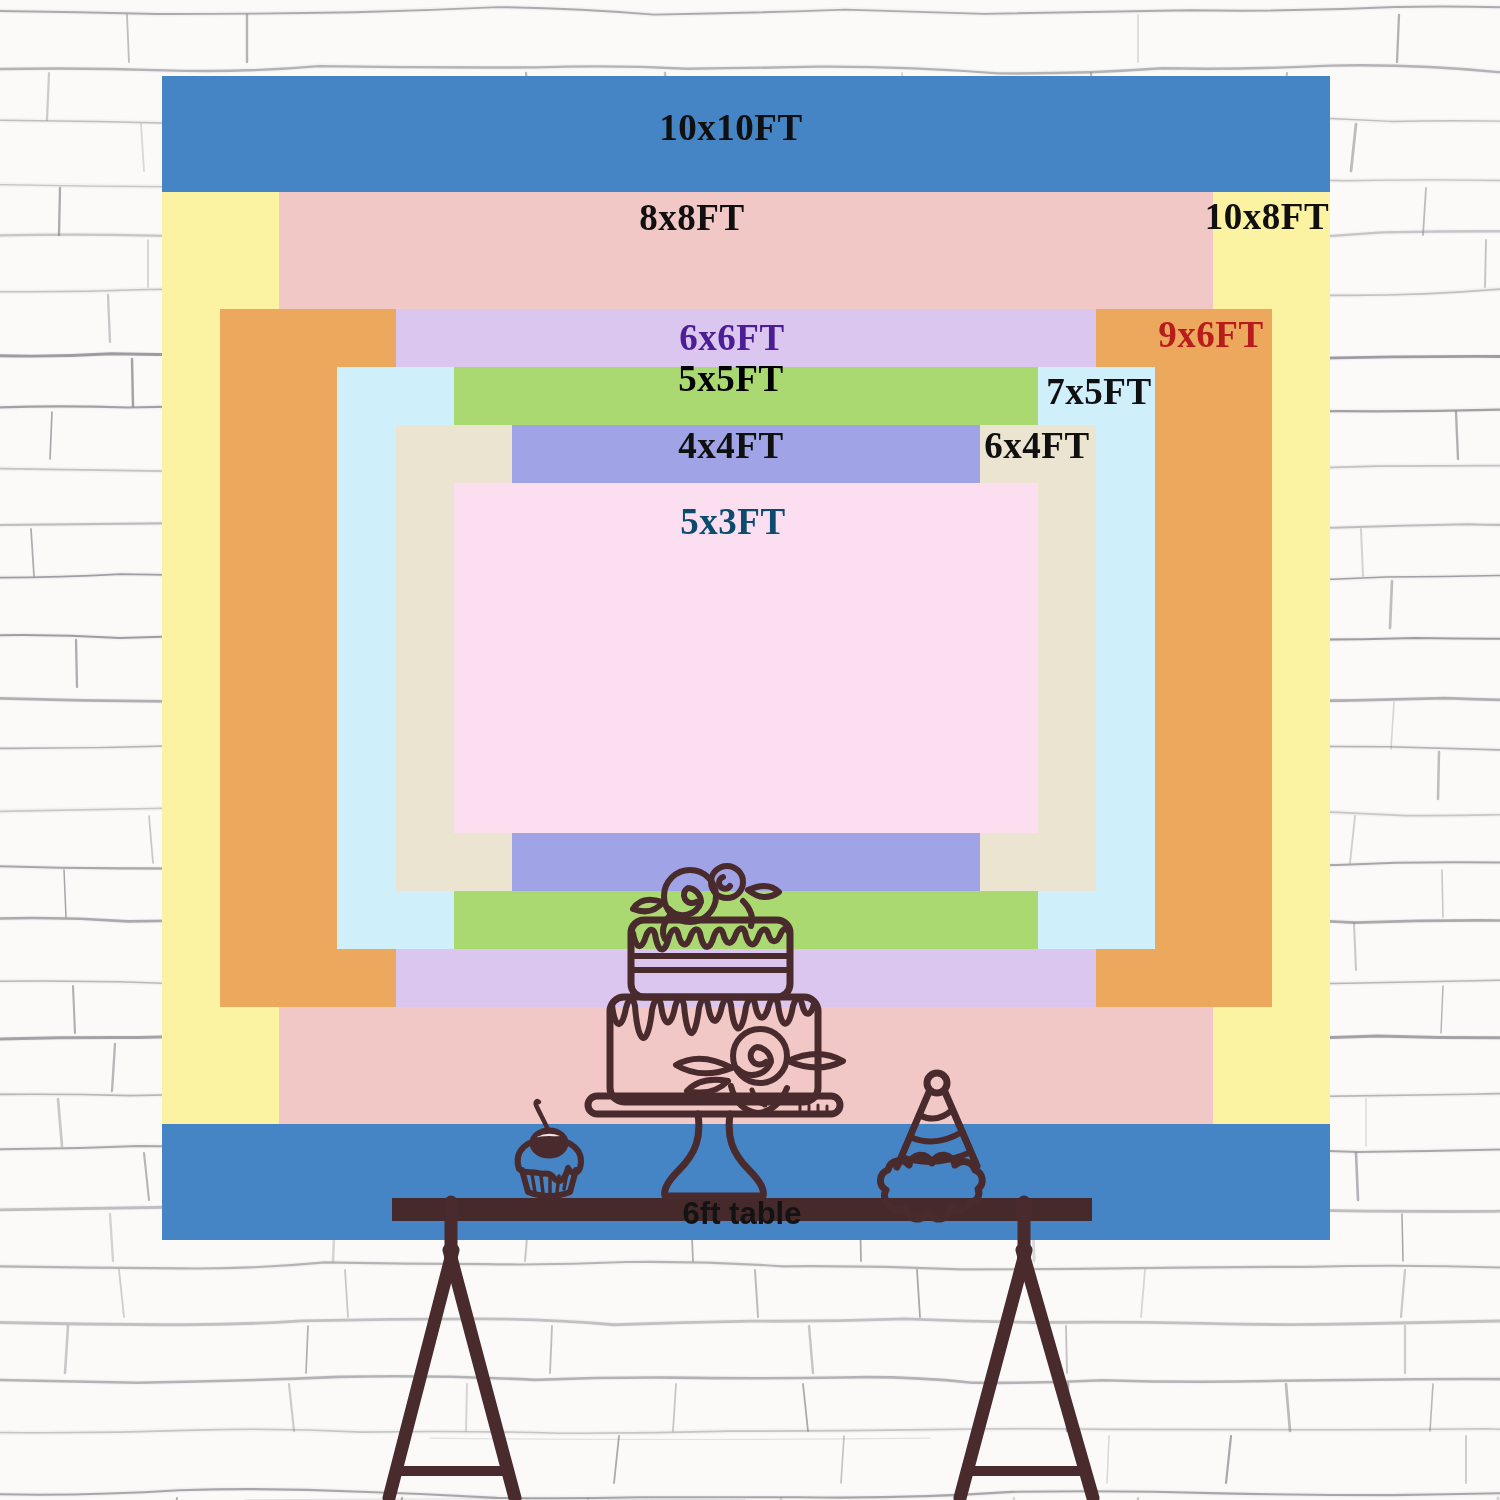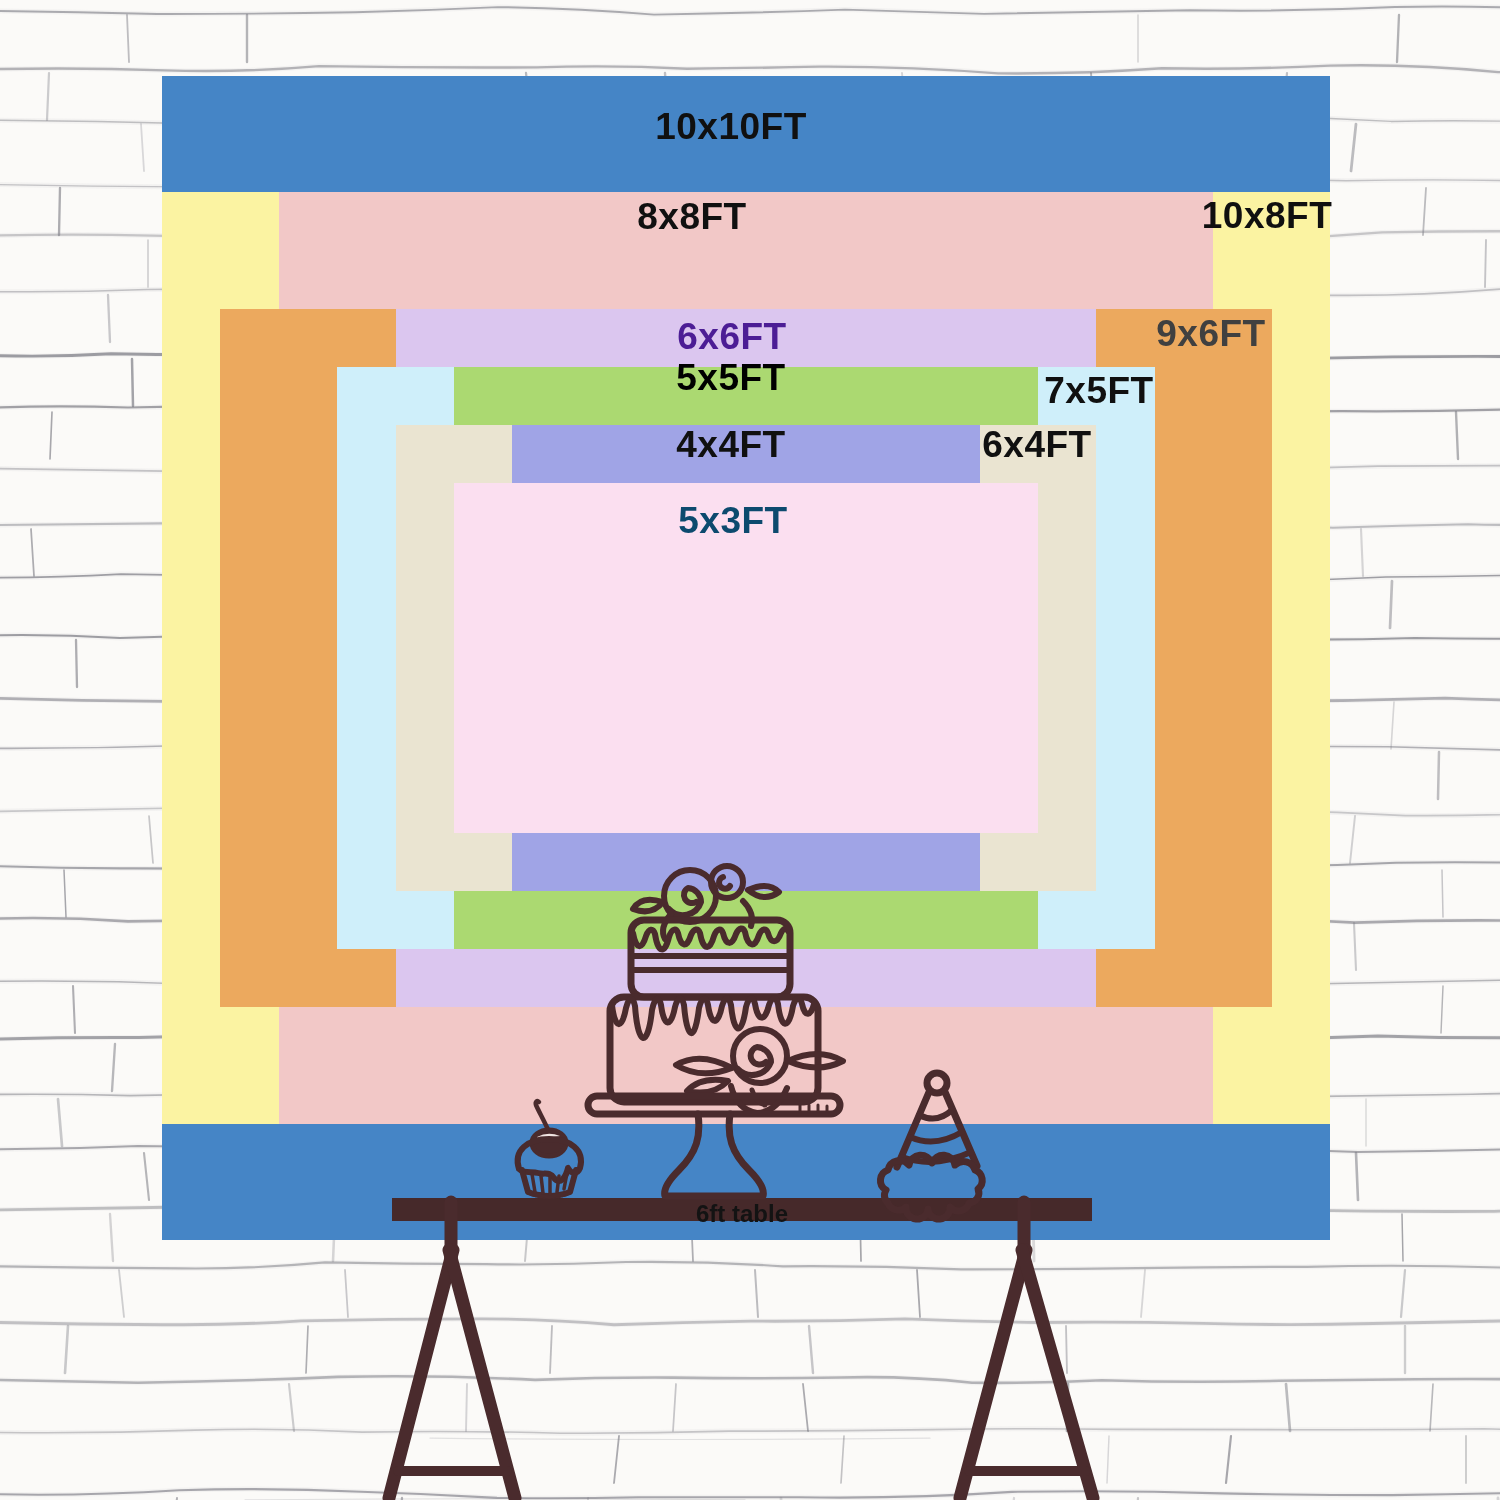--- a/index.html
+++ b/index.html
@@ -4,26 +4,26 @@
 <style>
   html,body{margin:0;padding:0;}
   body{
     width:1500px;height:1500px;position:relative;overflow:hidden;
     background:#fbfaf8;
     font-family:"Liberation Sans", sans-serif;
   }
   .layer{position:absolute;left:0;top:0;width:1500px;height:1500px;}
   #wall-svg{z-index:0;}
   #rect-layer{z-index:1;}
-  #size-label-layer{z-index:2;}
+  #size-label-layer{z-index:2;font-family:Liberation Serif, serif;}
   .table-bar{position:absolute;left:392px;top:1198px;width:700px;height:23px;z-index:3;}
   #art-svg{z-index:4;pointer-events:none;}
   .table-label{
     position:absolute;left:742px;top:1214px;transform:translate(-50%,-50%);
-    font-size:24px;font-weight:700;color:#131313;z-index:5;white-space:nowrap;
+    font-size:31px;font-weight:700;color:#131313;z-index:5;white-space:nowrap;
   }
   .size-rect{position:absolute;}
   .size-label{
     position:absolute;transform:translate(-50%,-50%);
     font-size:37px;font-weight:700;white-space:nowrap;letter-spacing:.5px;
   }
 </style>
 </head>
 <body>
 
@@ -275,21 +275,21 @@
     <div class="size-rect" style="left: 337.2px; top: 367px; width: 817.6px; height: 582px; background: rgb(207, 239, 250);"></div>
     <div class="size-rect" style="left: 454px; top: 367px; width: 584px; height: 582px; background: rgb(171, 217, 113);"></div>
     <div class="size-rect" style="left: 395.6px; top: 425.2px; width: 700.8px; height: 465.6px; background: rgb(234, 228, 209);"></div>
     <div class="size-rect" style="left: 512.4px; top: 425.2px; width: 467.2px; height: 465.6px; background: rgb(160, 164, 230);"></div>
     <div class="size-rect" style="left: 454px; top: 483.4px; width: 584px; height: 349.2px; background: rgb(251, 223, 240);"></div>
   </div>
 <div id="size-label-layer" class="layer">
     <div class="size-label" style="color: rgb(16, 16, 16); left: 731px; top: 127px;">10x10FT</div>
     <div class="size-label" style="color: rgb(16, 16, 16); left: 1267px; top: 216px;">10x8FT</div>
     <div class="size-label" style="color: rgb(16, 16, 16); left: 692px; top: 217px;">8x8FT</div>
-    <div class="size-label" style="color: #404040; left: 1211px; top: 334px;">9x6FT</div>
+    <div class="size-label" style="color: #b91c1c; left: 1211px; top: 334px;">9x6FT</div>
     <div class="size-label" style="color: #4c1d95; left: 732px; top: 337px;">6x6FT</div>
     <div class="size-label" style="color: rgb(16, 16, 16); left: 1099px; top: 391px;">7x5FT</div>
     <div class="size-label" style="color: #000000; left: 731px; top: 378px;">5x5FT</div>
     <div class="size-label" style="color: rgb(16, 16, 16); left: 1037px; top: 445px;">6x4FT</div>
     <div class="size-label" style="color: rgb(16, 16, 16); left: 731px; top: 445px;">4x4FT</div>
     <div class="size-label" style="color: #0c4a6e; left: 733px; top: 521px;">5x3FT</div>
   </div>
 
 <div class="table-bar" style="background: rgb(70, 41, 42);"></div>
 

